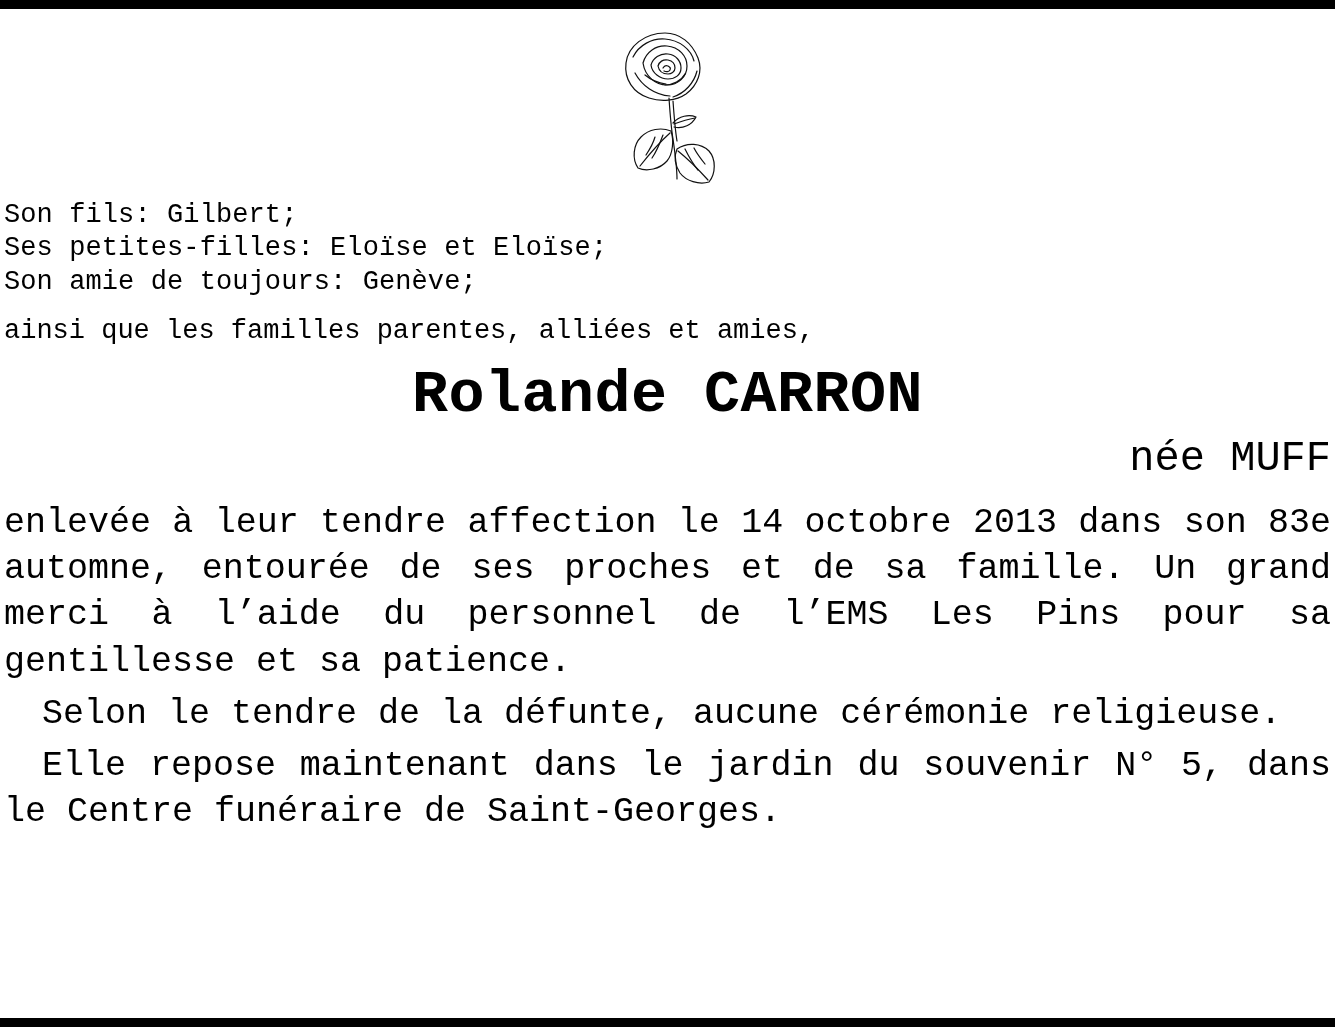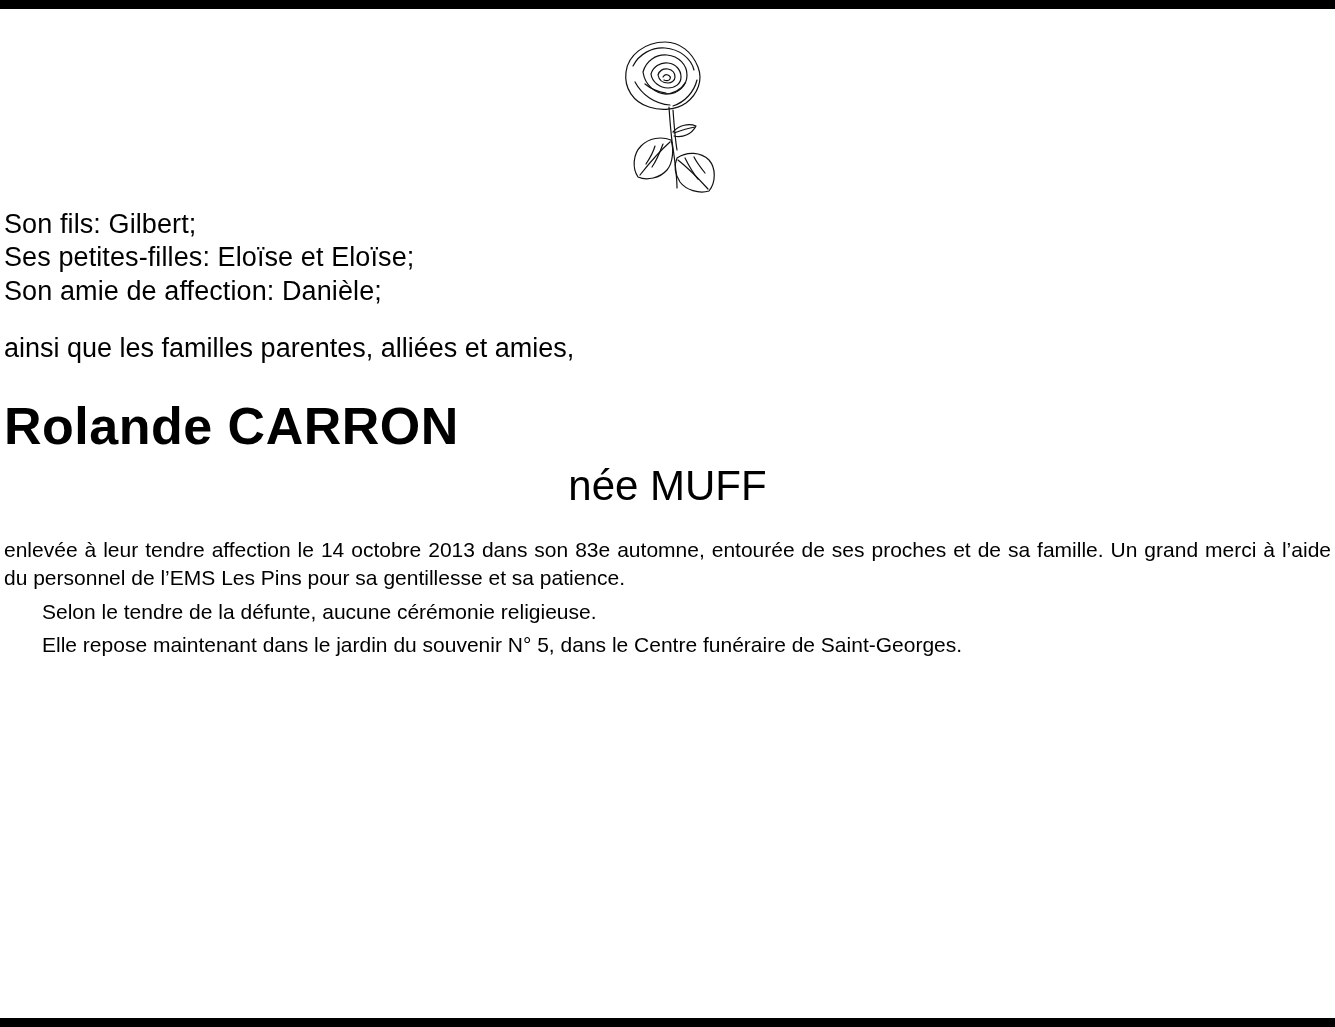--- a/index.html
+++ b/index.html
@@ -24,21 +24,22 @@
     background: #000000;
   }
   .rule-top { height: 9px; }
   .rule-bottom {
     height: 9px;
     position: absolute;
     left: 0;
     bottom: 0;
   }
   .content {
-    padding: 13px 4px;
+    padding: 4px 4px;
+    font-family: Liberation Mono, monospace;
   }
   .emblem-wrap {
     display: flex;
     justify-content: center;
     align-items: flex-start;
     height: 180px;
     padding-top: 14px;
     box-sizing: border-box;
   }
   .emblem {
@@ -48,41 +49,41 @@
   .family-block {
     margin-top: 6px;
     font-size: 27px;
     line-height: 1.24;
     letter-spacing: 0.1px;
   }
   .family-block .ln {
     white-space: nowrap;
   }
   .para-gap {
-    margin-top: 24px;
+    margin-top: 16px;
     font-size: 27px;
     line-height: 1.24;
   }
   .name-main {
-    text-align: left;
+    text-align: center;
     font-weight: bold;
-    font-size: 52px;
+    font-size: 60px;
     letter-spacing: 0.5px;
-    margin-top: 32px;
+    margin-top: 13px;
     line-height: 1.1;
   }
   .name-sub {
-    text-align: center;
+    text-align: right;
     font-size: 42px;
     margin-top: 8px;
     line-height: 1.1;
   }
   .body-text {
-    margin-top: 27px;
-    font-size: 21px;
+    margin-top: 18px;
+    font-size: 35px;
     line-height: 1.32;
     text-align: justify;
   }
   .body-text p {
     margin: 0;
   }
   .body-text p.indent {
     text-indent: 38px;
     margin-top: 6px;
   }
@@ -132,21 +133,21 @@
 
           <path d="M60 96 C66 89 76 87 83 90 C79 98 70 102 61 100"></path>
           <path d="M61 97 C69 94 76 92 82 91"></path>
         </g>
       </svg>
     </div>
 
     <div class="family-block">
       <div class="ln">Son fils: Gilbert;</div>
       <div class="ln">Ses petites-filles: Eloïse et Eloïse;</div>
-      <div class="ln">Son amie de affection: Danièle;</div>
+      <div class="ln">Son amie de toujours: Genève;</div>
     </div>
 
     <div class="para-gap">ainsi que les familles parentes, alliées et amies,</div>
 
 
     <div class="name-main">Rolande CARRON</div>
     <div class="name-sub">née MUFF</div>
 
     <div class="body-text">
       <p class="just-block">enlevée à leur tendre affection le 14 octobre 2013 dans son 83e automne, entourée de ses proches et de sa famille. Un grand merci à l’aide du personnel de l’EMS Les Pins pour sa gentillesse et sa patience.</p>

